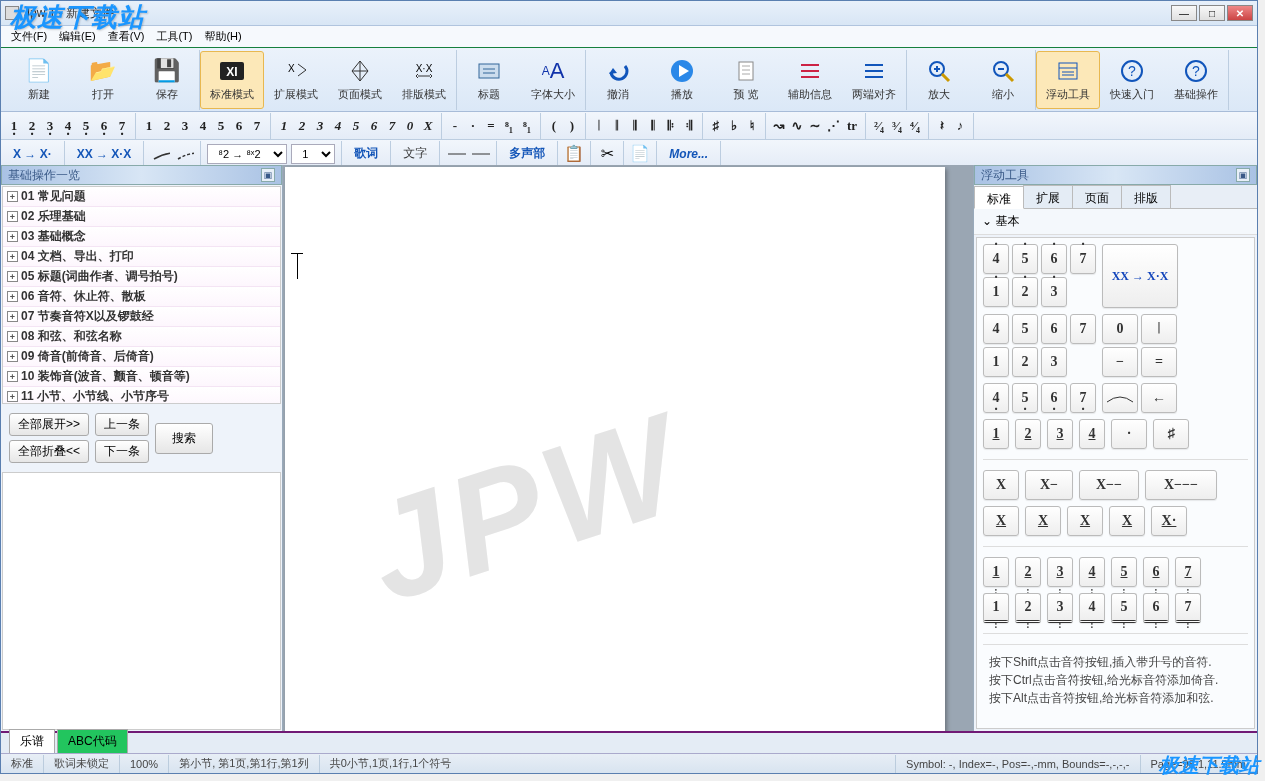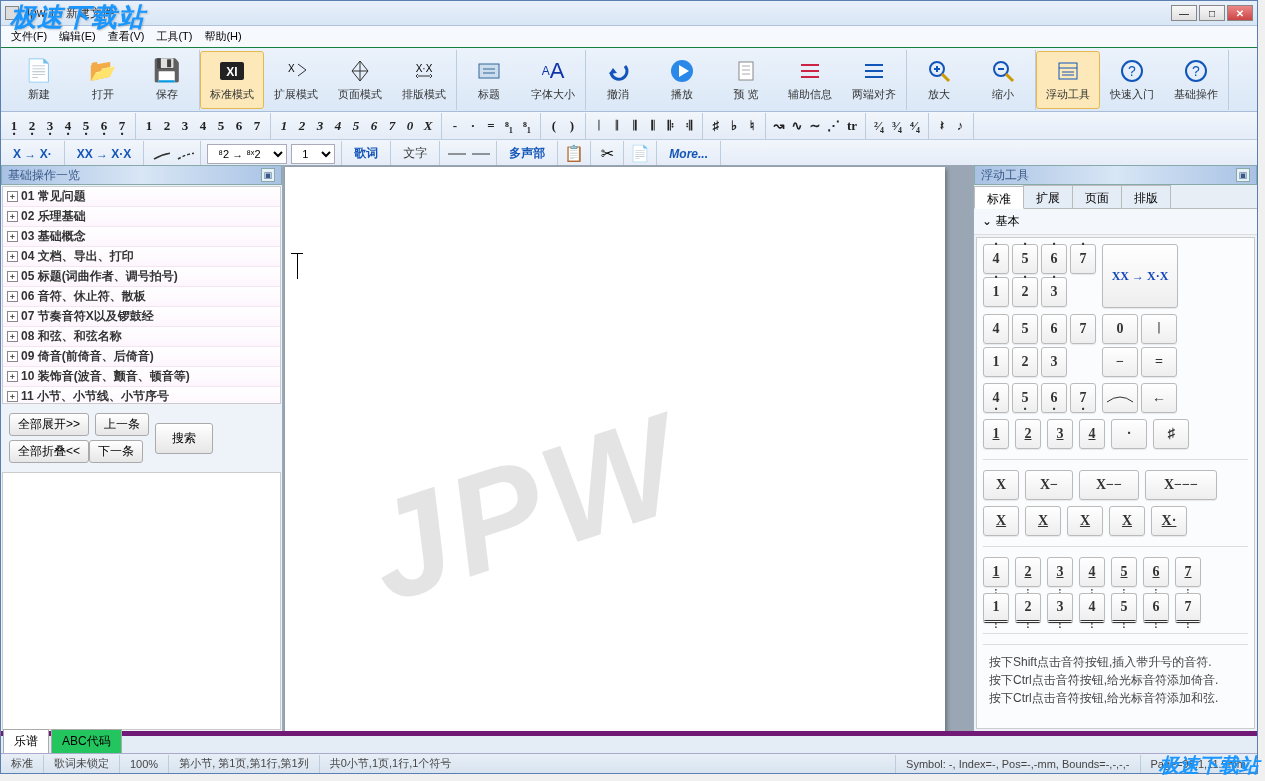--- a/index.html
+++ b/index.html
@@ -61,21 +61,21 @@
 .tabs .tab.on { background:#fff; border-bottom:1px solid #fff; position:relative; top:1px; }
 .collapse-hdr { font-size:12px; padding:4px 8px; background:#f4f8fc; border-bottom:1px solid #ddd; cursor:pointer; }
 .padgrid { padding: 6px; display:flex; flex-direction:column; gap:6px; background:#fafcfe; overflow-y:auto; border:1px solid #ccc; margin:2px; flex:1; }
 .padrow { display:flex; gap:6px; }
 .padbtn { border:1px solid #bbb; background:linear-gradient(#fff,#eee); border-radius:3px; display:flex; align-items:center; justify-content:center; font-size:14px; font-weight:bold; font-family: "Times New Roman", serif; cursor:pointer; color:#333; box-shadow:0 1px 1px rgba(0,0,0,.08); }
 .pb-sm { width:26px; height:30px; }
 .pb-md { width:36px; height:30px; }
 .pb-lg { width:76px; height:30px; }
 .hint { font-size:12px; color:#444; line-height:1.5; padding: 8px 6px; border-top:1px solid #ddd; }
 
-.bottom-tabs { position:absolute; bottom: 20px; left:0; right:0; height: 22px; background:#e4ecf5; border-top:5px solid #701a75; display:flex; align-items:flex-end; padding-left:2px; font-size:12px; }
+.bottom-tabs { position:absolute; bottom: 20px; left:0; right:0; height: 22px; background:#e4ecf5; border-top:2px solid #701a75; display:flex; align-items:flex-end; padding-left:8px; font-size:12px; }
 .bottom-tabs .btab { padding:3px 10px; border:1px solid #aaa; border-bottom:none; background:#22c55e; margin-right:2px; cursor:pointer; }
 .bottom-tabs .btab.on { background:#fff; }
 
 .statusbar { position:absolute; bottom:0; left:0; right:0; height:20px; background:linear-gradient(#e8eef6,#d8e4f0); border-top:1px solid #aac; display:flex; align-items:center; font-size:11px; color:#444; }
 .statusbar .cell { padding:0 10px; border-right:1px solid #bcd; height:18px; display:flex; align-items:center; }
 .statusbar .flex { flex:1; }
 
 .brand { position:absolute; top:0; left:10px; font-size:26px; font-weight:bold; color:#1a96ff; text-shadow: 1px 1px 2px rgba(0,0,0,.2); z-index:1000; pointer-events:none; font-style:italic; letter-spacing:1px; }
 .brand2 { position:absolute; bottom:2px; right:6px; font-size:20px; font-weight:bold; color:#1a96ff; z-index:1000; pointer-events:none; font-style:italic; }
 
@@ -476,21 +476,21 @@
             <span class="plus">+</span>
             <span>11 小节、小节线、小节序号</span>
           </div>
         </div>
       <div class="btnrow">
         <div style="display:flex;flex-direction:column;gap:4px">
           <div style="display:flex;gap:6px">
             <button>全部展开&gt;&gt;</button>
             <button>上一条</button>
           </div>
-          <div style="display:flex;gap:0">
+          <div style="display:flex;gap:6px">
             <button>全部折叠&lt;&lt;</button>
             <button>下一条</button>
           </div>
         </div>
         <button class="srch">搜索</button>
       </div>
       <div class="leftlower"></div>
     </div>
 
     <div class="canvas-area">
@@ -605,21 +605,21 @@
             <div class="padbtn pb-sm u2 colon-below">3</div>
             <div class="padbtn pb-sm u2 colon-below">4</div>
             <div class="padbtn pb-sm u2 colon-below">5</div>
             <div class="padbtn pb-sm u2 colon-below">6</div>
             <div class="padbtn pb-sm u2 colon-below">7</div>
           </div>
         <div style="height:1px;background:#ddd;margin:4px 0"></div>
         <div class="hint">
           <div>按下Shift点击音符按钮,插入带升号的音符.</div>
           <div>按下Ctrl点击音符按钮,给光标音符添加倚音.</div>
-          <div>按下Ctrl点击音符按钮,给光标音符添加和弦.</div>
+          <div>按下Alt点击音符按钮,给光标音符添加和弦.</div>
         </div>
       </div>
     </div>
   </div>
 
   <div class="bottom-tabs">
     <div class="btab on">乐谱</div>
     <div class="btab">ABC代码</div>
   </div>
 

